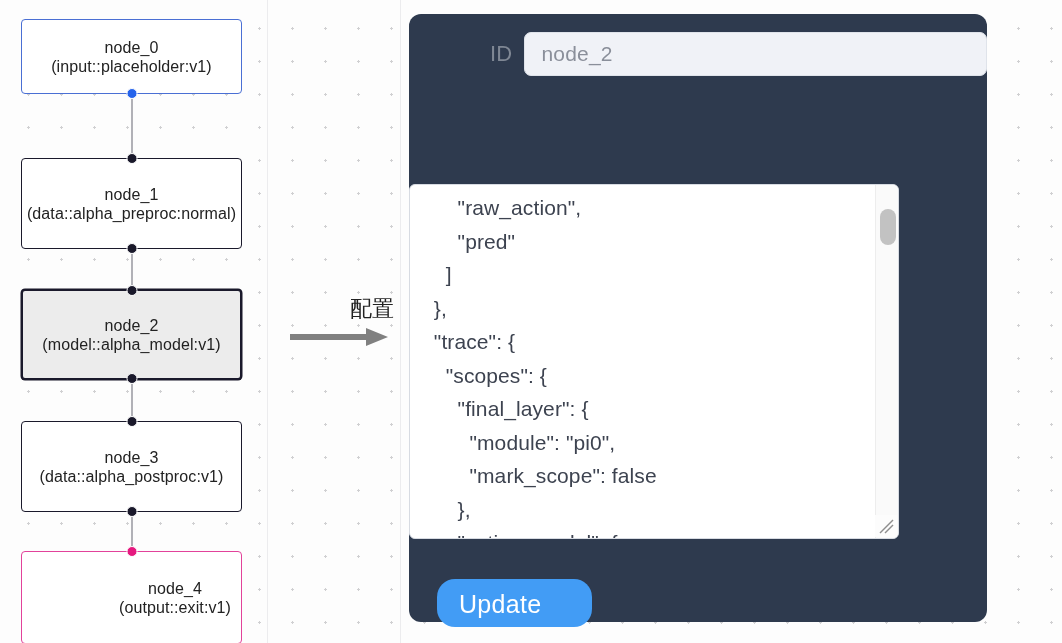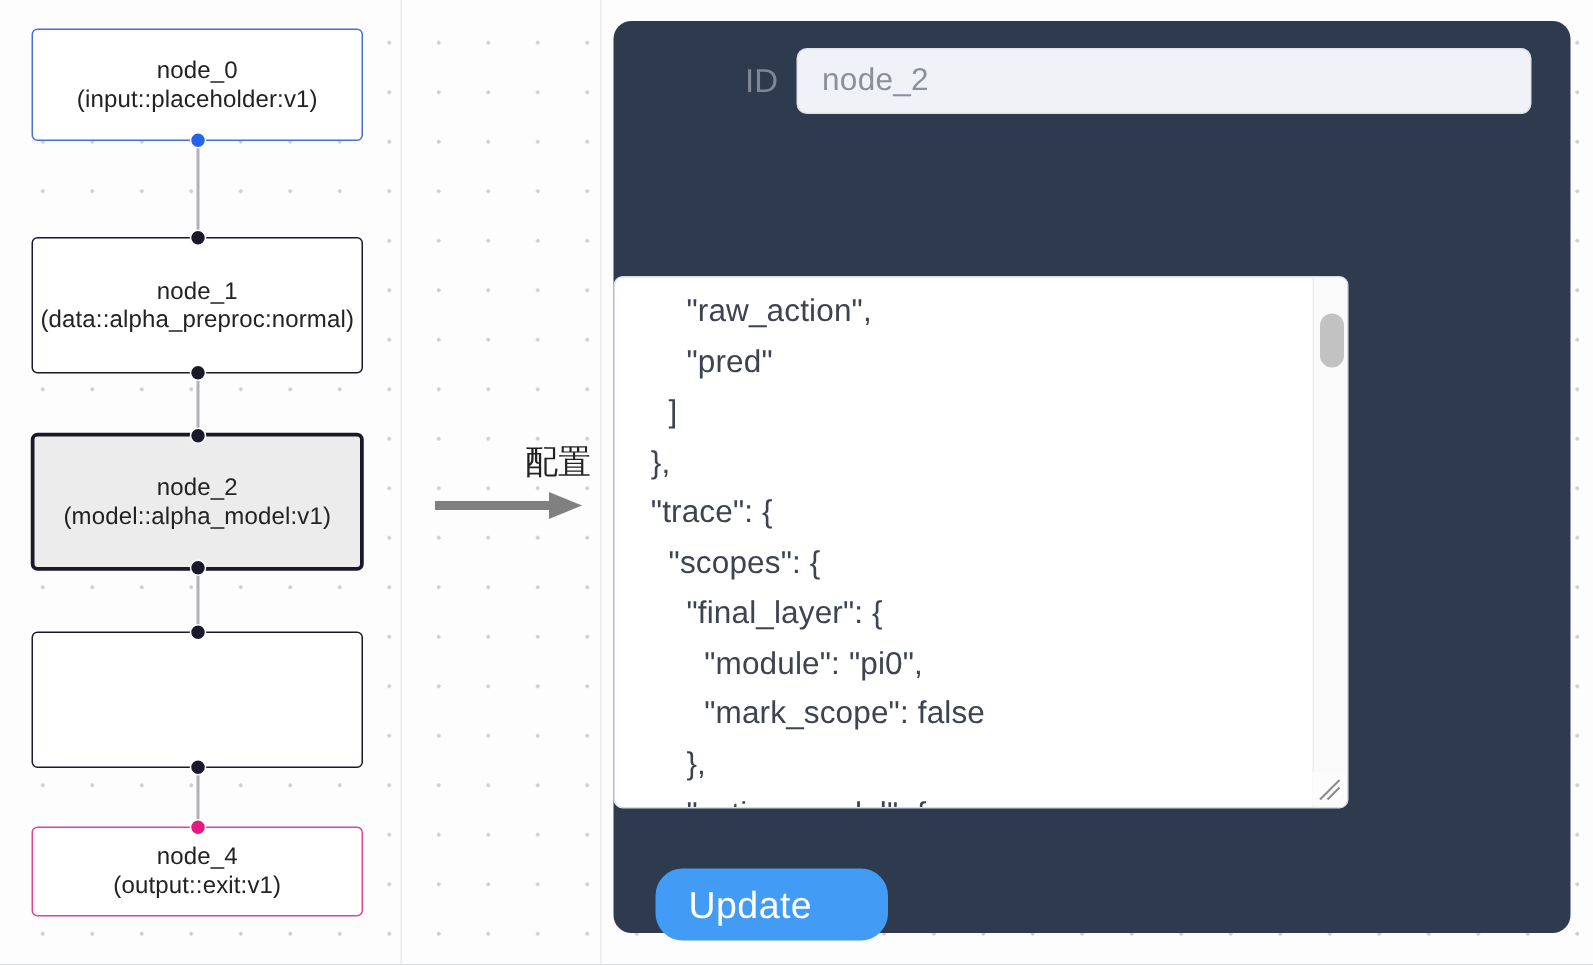--- a/index.html
+++ b/index.html
@@ -113,21 +113,21 @@
     margin-top: 4px;
     height: 22px;
   }
   #annotation-arrow svg { display: block; }
 
   
   #config-panel {
     position: absolute;
     left: 409px;
     top: 14px;
-    width: 638px;
+    width: 578px;
     height: 608px;
     background: #2e3a4e;
     border-radius: 12px;
     box-sizing: border-box;
     padding: 0;
   }
 
   .form-row {
     position: absolute;
     display: flex;
@@ -270,25 +270,27 @@
     </div>
 
     <div class="node is-selected" style="top:289px;height:91px;">
       <span class="node-label">node_2
 (model::alpha_model:v1)</span>
       <span class="handle top"></span>
       <span class="handle bottom"></span>
     </div>
 
     <div class="node" style="top:421px;height:91px;">
+      <span class="node-label">node_3
+(data::alpha_postproc:v1)</span>
       <span class="handle top"></span>
       <span class="handle bottom"></span>
     </div>
 
-    <div class="node is-output" style="top:551px;height:60px;">
+    <div class="node is-output" style="top:551px;height:93px;justify-content:flex-end;">
       <span class="node-label">node_4
 (output::exit:v1)</span>
       <span class="handle top magenta"></span>
     </div>
   </div>
 
   <div id="annotation">
     <div id="annotation-text">配置</div>
     <div id="annotation-arrow">
       <svg width="106" height="22" viewBox="0 0 106 22">

